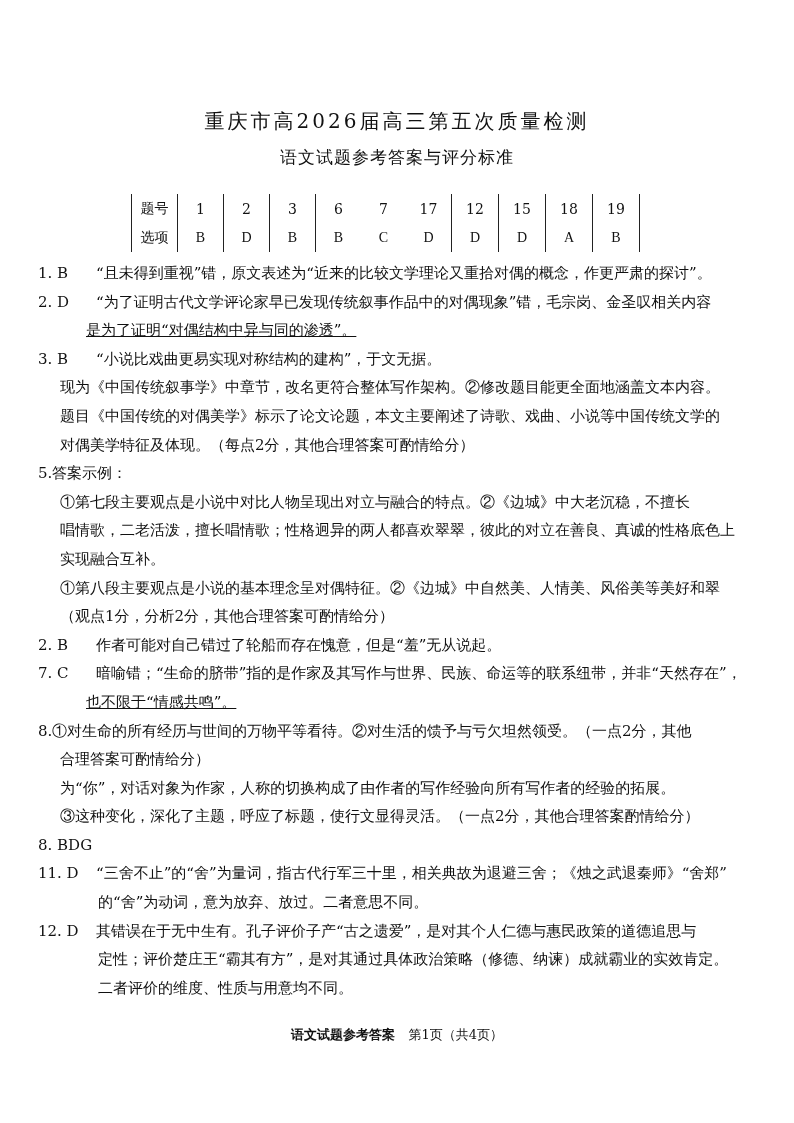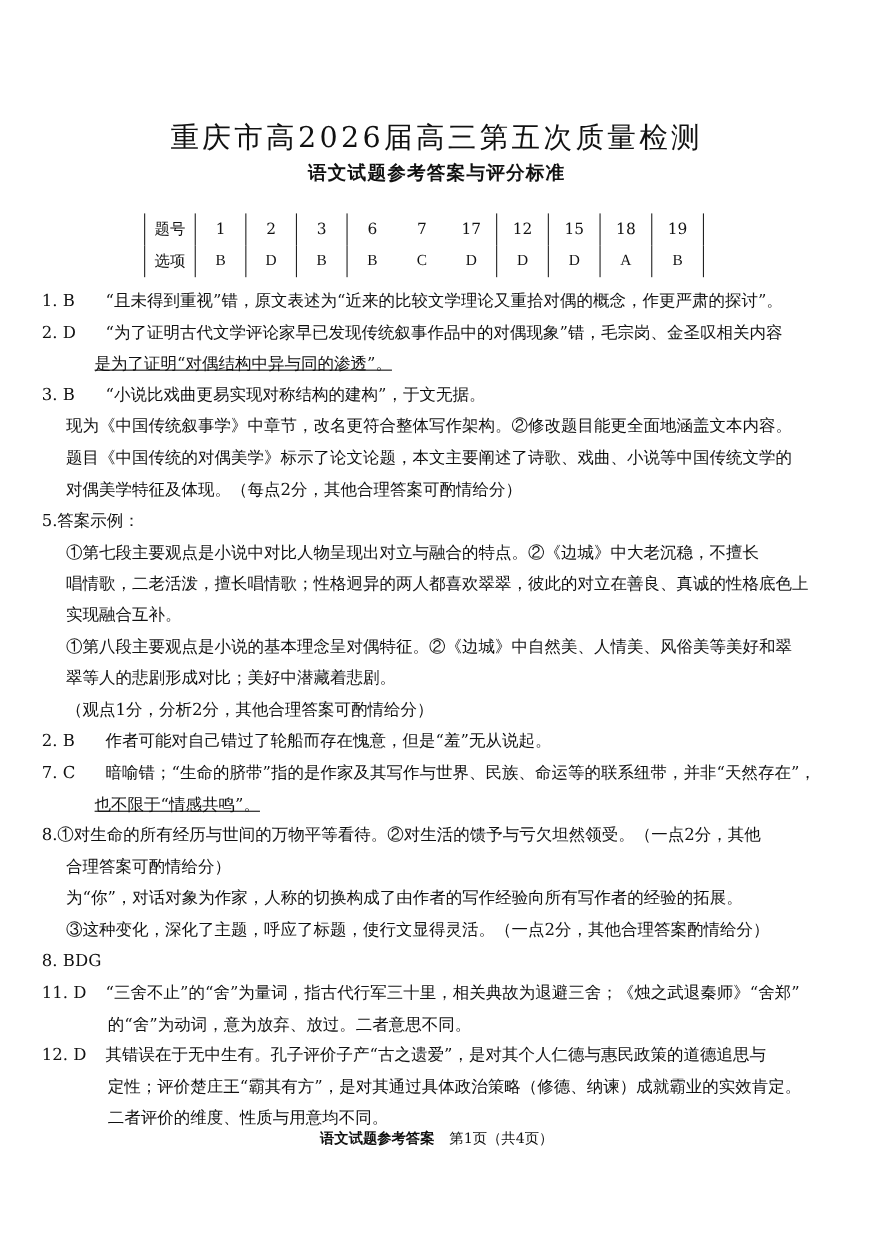--- a/index.html
+++ b/index.html
@@ -1,21 +1,21 @@
 <!DOCTYPE html>
 <html><head>
 <meta charset="utf-8">
 <style>
   html, body { margin: 0; padding: 0; background: #ffffff; }
   body { width: 794px; height: 1123px; position: relative; overflow: hidden;
          font-family: "DejaVu Serif", "Liberation Serif", serif; color: #111; }
   .title1 { position: absolute; top: 108px; left: 0; width: 794px; text-align: center;
-            font-size: 26px; letter-spacing: 3px; font-family: "DejaVu Serif", serif; }
+            font-size: 20px; letter-spacing: 3px; font-family: "DejaVu Serif", serif; }
   .title2 { position: absolute; top: 146px; left: 0; width: 794px; text-align: center;
-            font-size: 17px; font-weight: bold; letter-spacing: 1px; font-family: "DejaVu Sans", sans-serif; }
+            font-size: 17px; font-weight: normal; letter-spacing: 1px; font-family: "DejaVu Sans", sans-serif; }
   .answer-table { position: absolute; top: 194px; left: 131px; border-collapse: collapse; }
   .answer-table td { height: 29px; padding: 0; text-align: center; font-size: 14px;
                      border-left: 1px solid #222; }
   .answer-table td.last-border { border-right: 1px solid #222; }
   .answer-table td.nob { border-left: none; }
   .answer-table td.head { width: 45px; font-size: 14px; }
   .answer-table td.c { width: 45px; }
   .answer-table td.cw { width: 46px; }
   .answer-table tr.ans td { font-family: "Liberation Serif", serif; margin-top: 24px; }
   .body { position: absolute; top: 259px; left: 38px; width: 725px; font-size: 15px; line-height: 28.6px; }
@@ -88,21 +88,20 @@
     <span class="line sub">题目《中国传统的对偶美学》标示了论文论题，本文主要阐述了诗歌、戏曲、小说等中国传统文学的</span>
     <span class="line sub">对偶美学特征及体现。（每点2分，其他合理答案可酌情给分）</span>
   </div>
 
   <div class="item">
     <span class="line"><span class="num-short">5.</span><span>答案示例：</span></span>
     <span class="line sub">①第七段主要观点是小说中对比人物呈现出对立与融合的特点。②《边城》中大老沉稳，不擅长</span>
     <span class="line sub">唱情歌，二老活泼，擅长唱情歌；性格迥异的两人都喜欢翠翠，彼此的对立在善良、真诚的性格底色上</span>
     <span class="line sub">实现融合互补。</span>
     <span class="line sub">①第八段主要观点是小说的基本理念呈对偶特征。②《边城》中自然美、人情美、风俗美等美好和翠</span>
-    <span class="line sub">翠等人的悲剧形成对比；美好中潜藏着悲剧。</span>
     <span class="line sub">（观点1分，分析2分，其他合理答案可酌情给分）</span>
   </div>
 
   <div class="item">
     <span class="line"><span class="num">2. B</span><span>作者可能对自己错过了轮船而存在愧意，但是“羞”无从说起。</span></span>
   </div>
 
   <div class="item">
     <span class="line"><span class="num">7. C</span><span>暗喻错；“生命的脐带”指的是作家及其写作与世界、民族、命运等的联系纽带，并非“天然存在”，</span></span>
     <span class="line cont-num">也不限于“情感共鸣”。</span>

